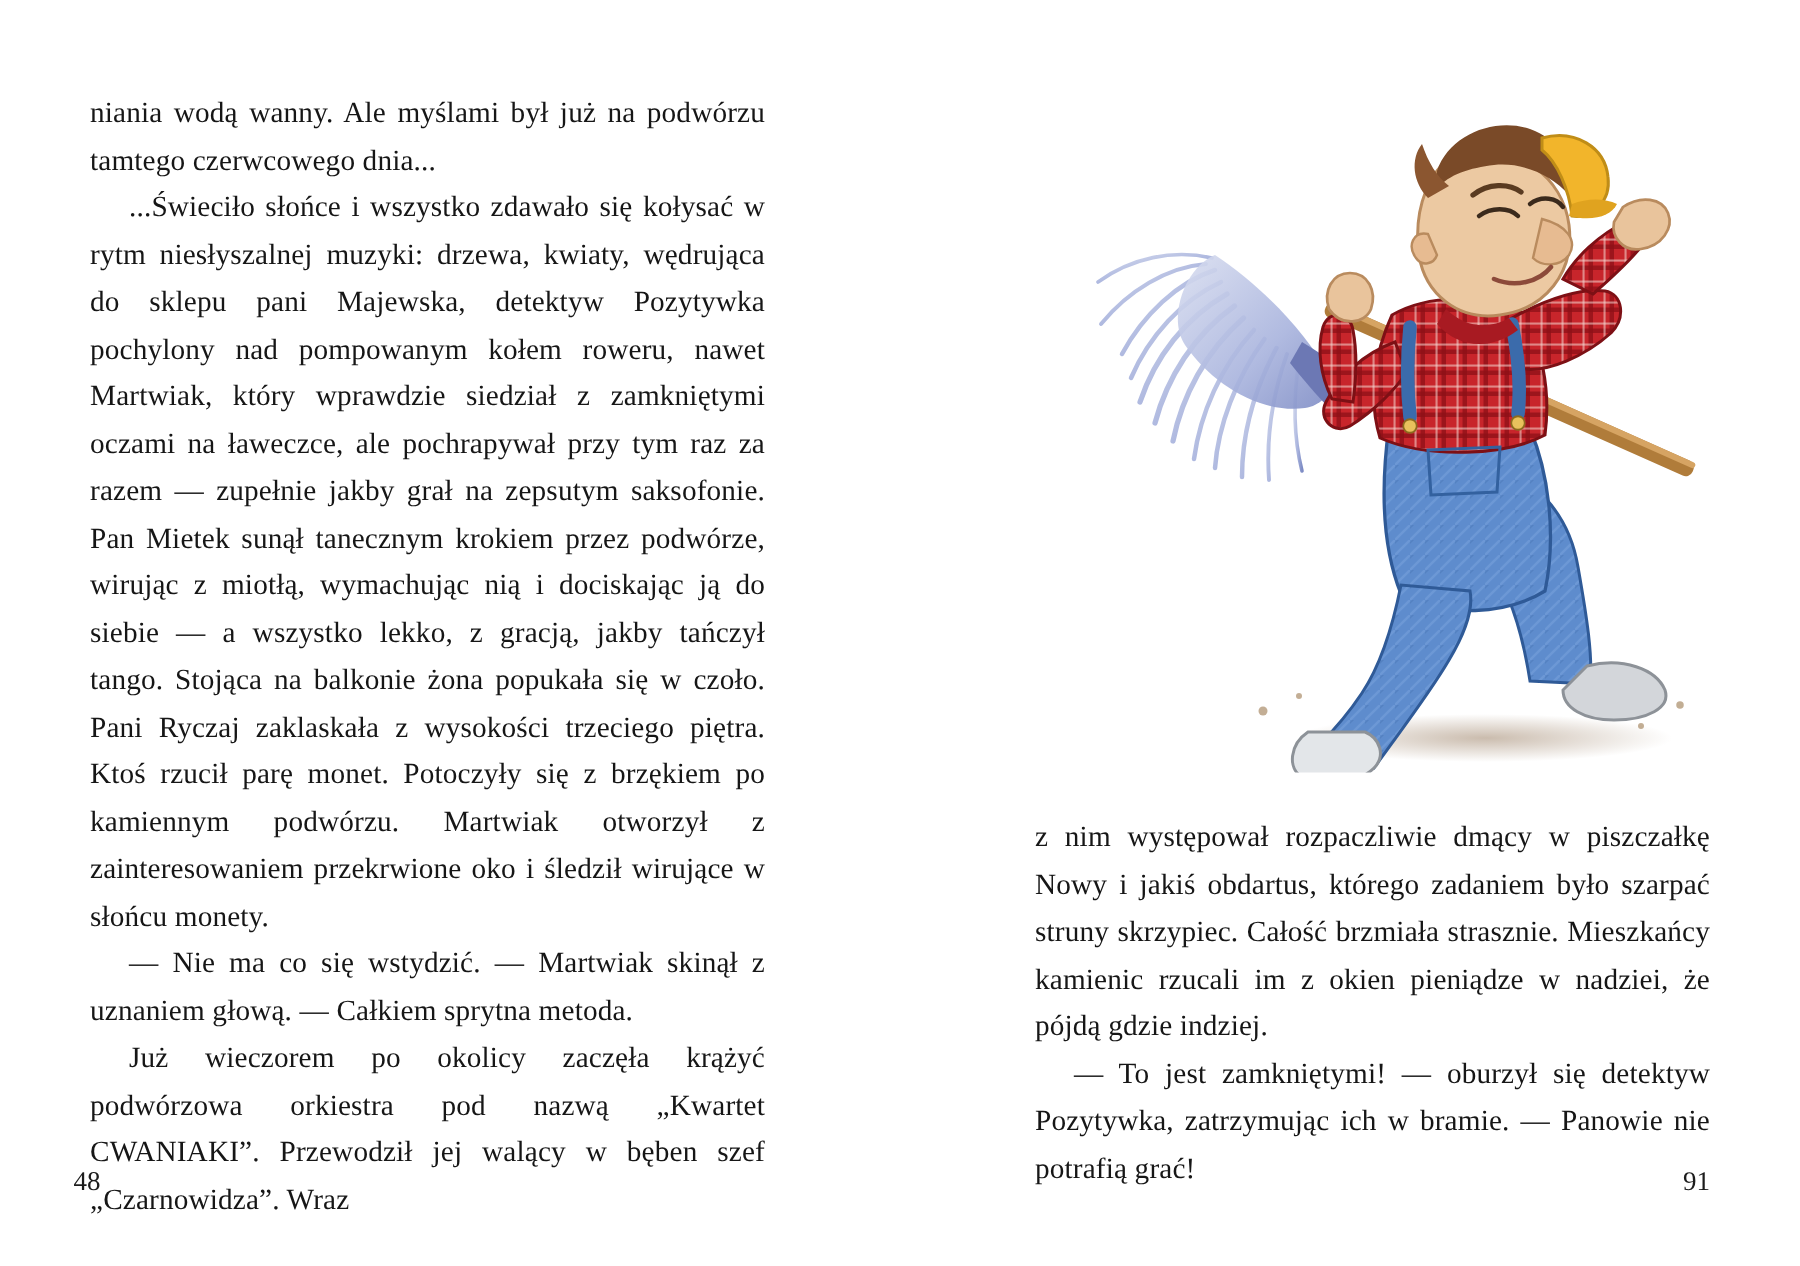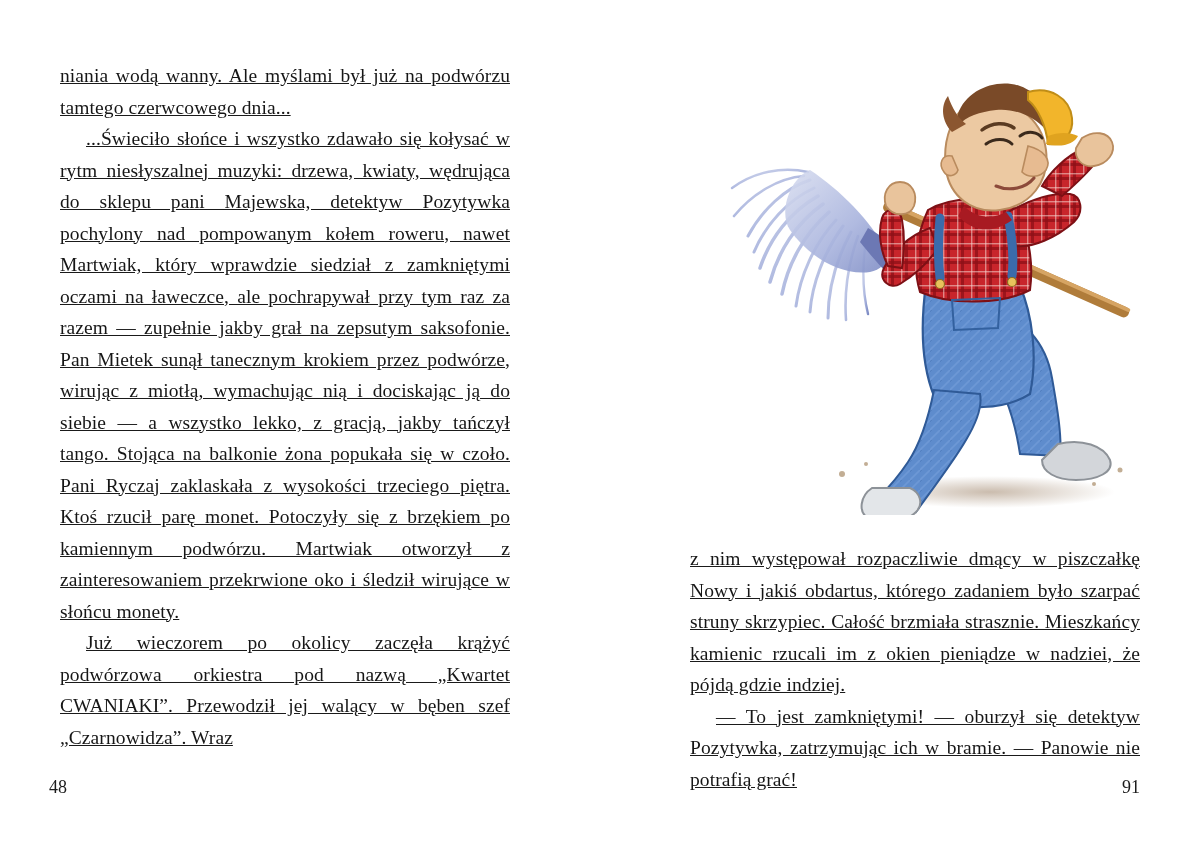--- a/index.html
+++ b/index.html
@@ -20,21 +20,20 @@
     width: 1200px;
     height: 844px;
     display: flex;
   }
 
   .page {
     position: relative;
     width: 600px;
     height: 840px;
     box-sizing: border-box;
-    text-decoration: underline;
   }
 
   .page-left {
     padding: 60px 90px 0 60px;
   }
 
   .page-right {
     padding: 60px 60px 0 90px;
   }
 
@@ -89,20 +88,21 @@
 </style>
 </head>
 <body>
 
 <div class="spread">
 
   <div class="page page-left">
     <div class="body-text">
       <p class="noindent">niania wodą wanny. Ale myślami był już na podwórzu tamtego czerwcowego dnia...</p>
       <p class="indent">...Świeciło słońce i wszystko zdawało się kołysać w rytm niesłyszalnej muzyki: drzewa, kwiaty, wędrująca do sklepu pani Majewska, detektyw Pozytywka pochylony nad pompowanym kołem roweru, nawet Martwiak, który wprawdzie siedział z zamkniętymi oczami na ławeczce, ale pochrapywał przy tym raz za razem — zupełnie jakby grał na zepsutym saksofonie. Pan Mietek sunął tanecznym krokiem przez podwórze, wirując z miotłą, wymachując nią i dociskając ją do siebie — a wszystko lekko, z gracją, jakby tańczył tango. Stojąca na balkonie żona popukała się w czoło. Pani Ryczaj zaklaskała z wysokości trzeciego piętra. Ktoś rzucił parę monet. Potoczyły się z brzękiem po kamiennym podwórzu. Martwiak otworzył z zainteresowaniem przekrwione oko i śledził wirujące w słońcu monety.</p>
+      <p class="indent">— Nie ma co się wstydzić. — Martwiak skinął z uznaniem głową. — Całkiem sprytna metoda.</p>
       <p class="indent">Już wieczorem po okolicy zaczęła krążyć podwórzowa orkiestra pod nazwą „Kwartet CWANIAKI”. Przewodził jej walący w bęben szef „Czarnowidza”. Wraz</p>
     </div>
     <div class="folio folio-left">48</div>
   </div>
 
   <div class="page page-right">
 
     <div class="illustration">
       <svg viewBox="0 0 500 455" xmlns="http://www.w3.org/2000/svg">
         <defs>

